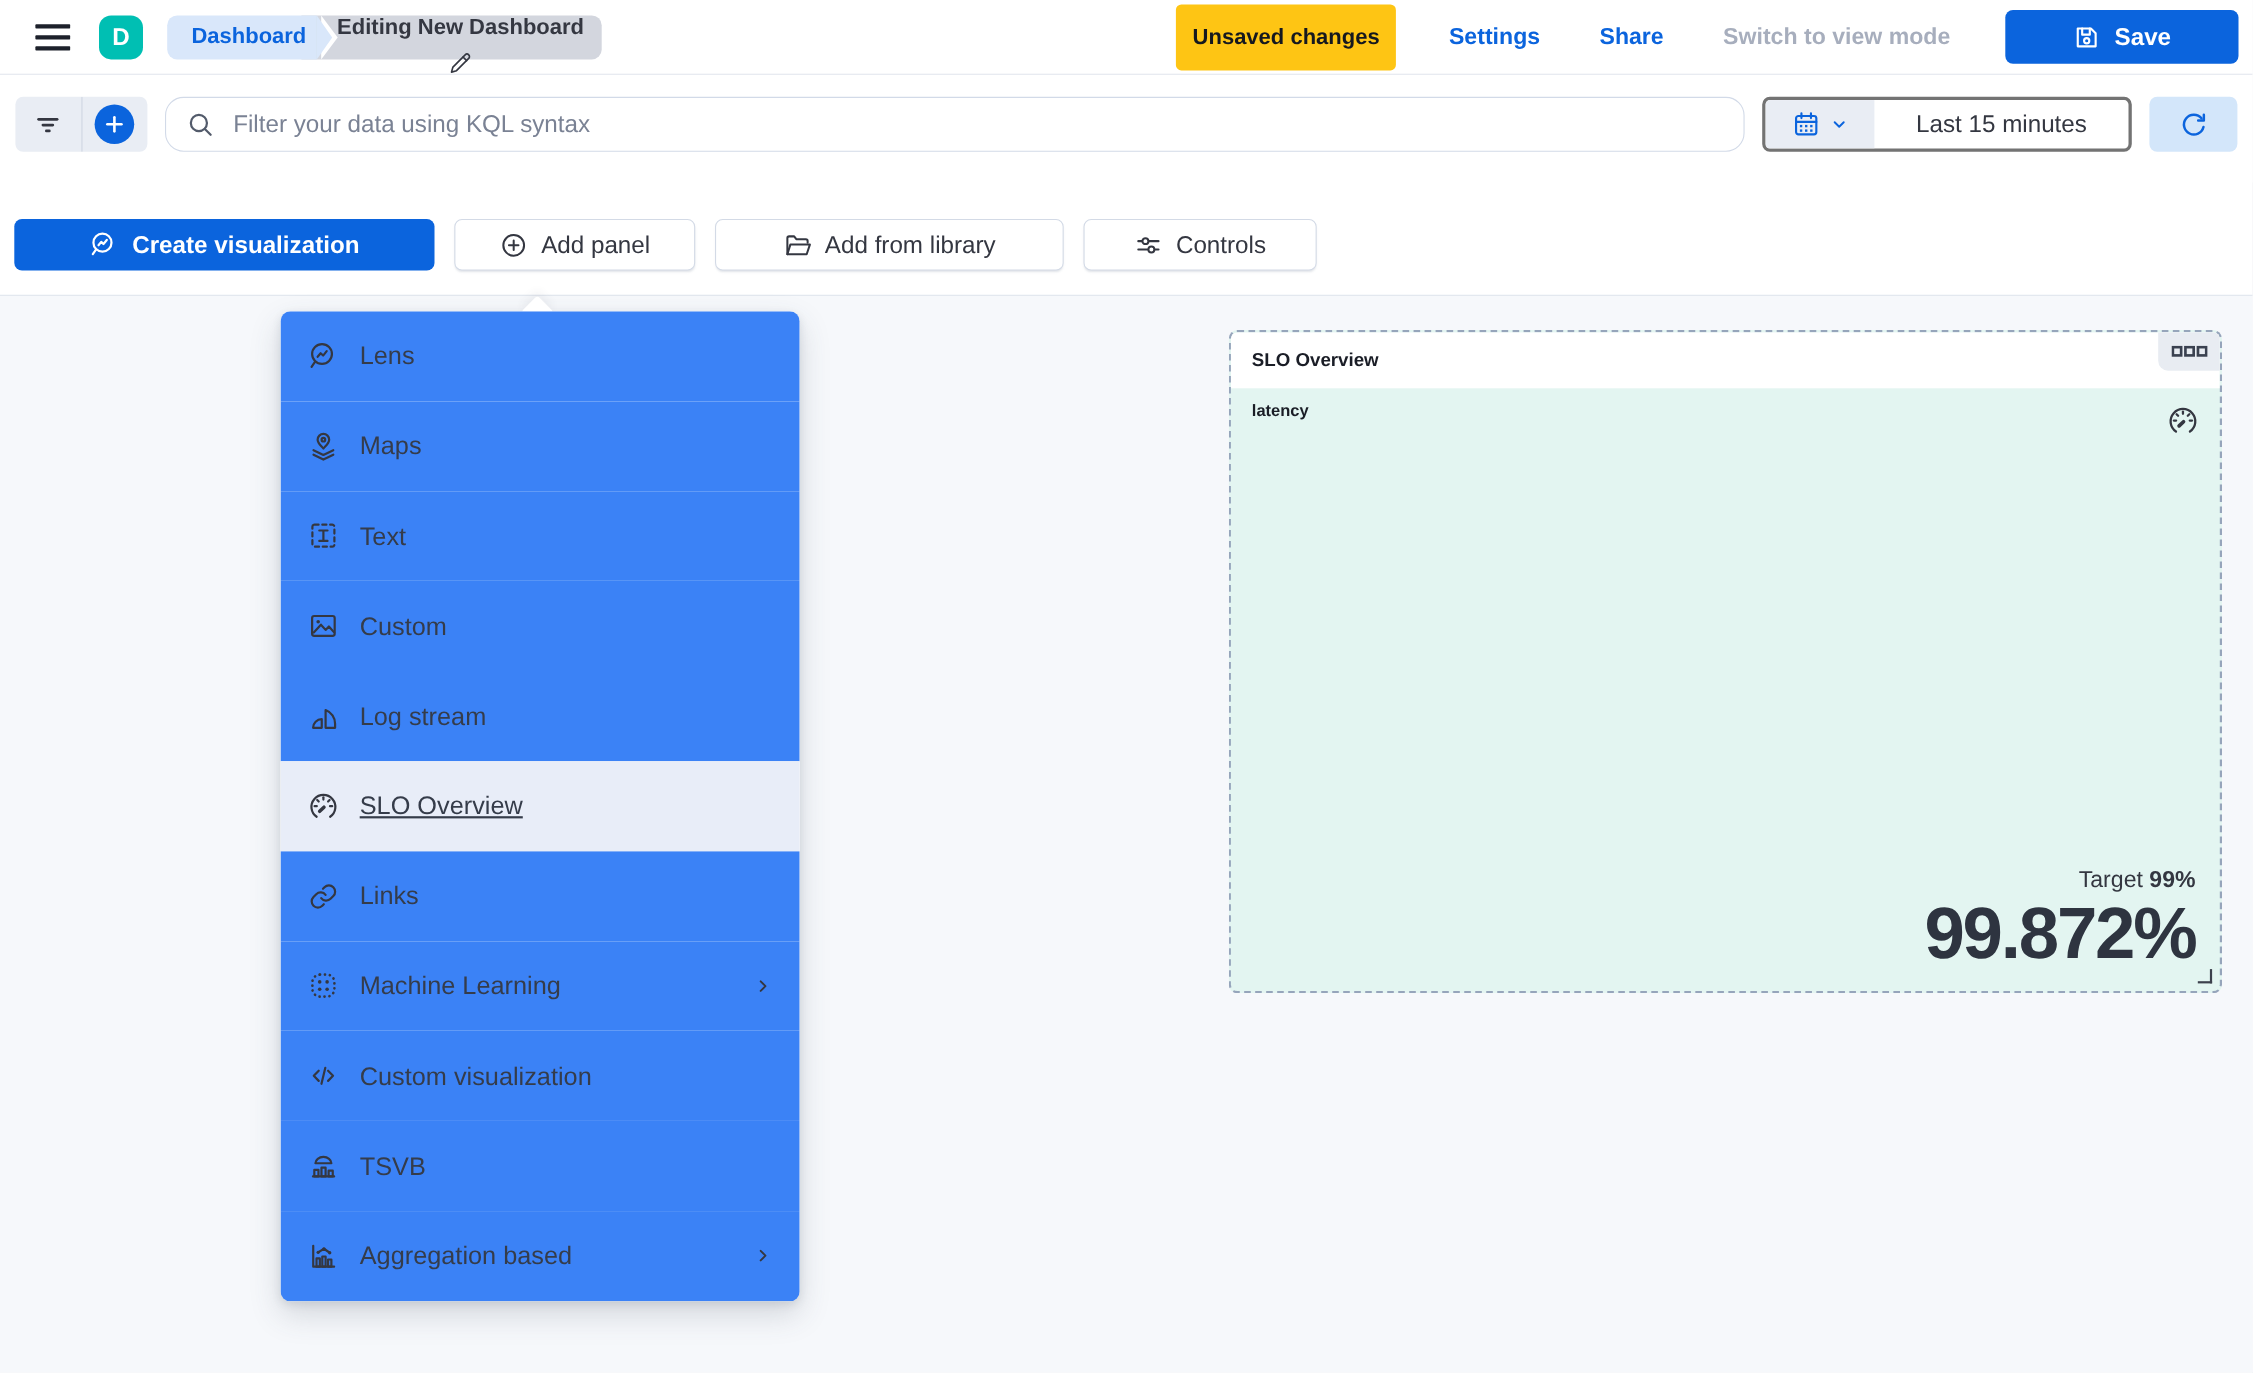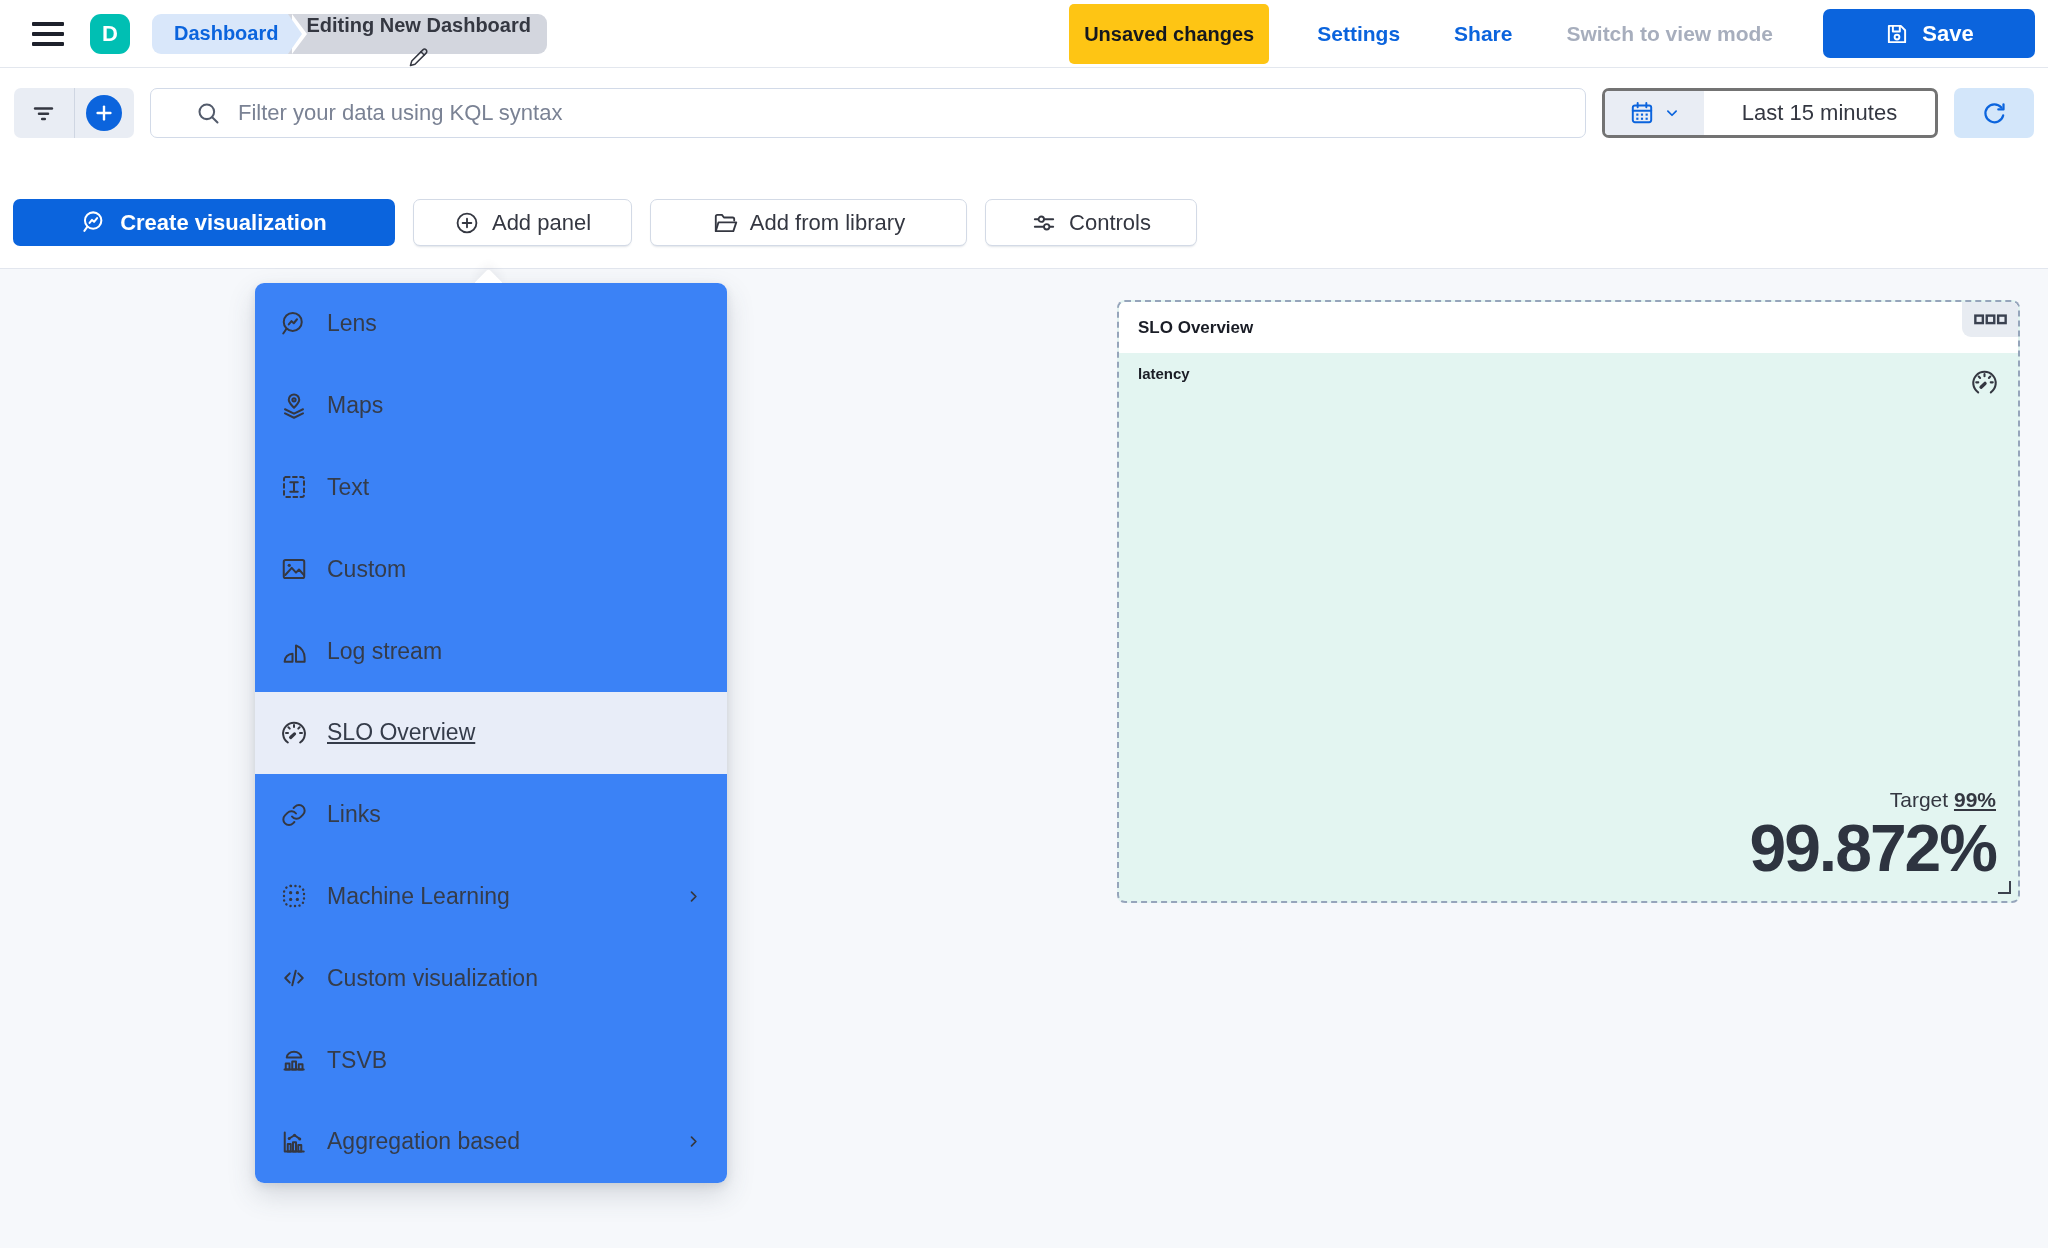--- a/index.html
+++ b/index.html
@@ -34,21 +34,21 @@
   
   .querybar{position:absolute;top:67px;left:0;right:0;height:99px;background:#fff;}
   .filter-group{position:absolute;left:14px;top:21px;width:120px;height:50px;background:#e9edf4;
         border-radius:7px;display:flex;overflow:hidden;}
   .filter-group button{flex:1;background:none;border:none;display:flex;align-items:center;
         justify-content:center;cursor:pointer;color:#343741;}
   .filter-group .seg1{border-right:1px solid #cfd6e2;}
   .plus-circle{width:36px;height:36px;border-radius:50%;background:#0b64dd;color:#fff;display:flex;
         align-items:center;justify-content:center;}
   .searchbox{position:absolute;left:150px;top:21px;width:1436px;height:50px;background:#fff;
-        border:1px solid #d2dae8;border-radius:7px;display:flex;align-items:center;box-sizing:border-box;padding-left:26px;}
+        border:1px solid #d2dae8;border-radius:17px;display:flex;align-items:center;box-sizing:border-box;}
   .searchbox .mag{margin:0 14px 0 18px;color:#535b6b;}
   .searchbox input{flex:1;border:none;outline:none;font-family:inherit;font-size:22px;color:#343741;
         background:transparent;}
   .searchbox input::placeholder{color:#7a8294;}
   .datepicker{position:absolute;left:1602px;top:21px;width:336px;height:50px;border:3px solid #737373;
         border-radius:7px;display:flex;box-sizing:border-box;overflow:hidden;background:#fff;}
   .date-cal{width:99px;background:#e9edf4;border:none;display:flex;align-items:center;justify-content:center;
         gap:8px;color:#0b64dd;cursor:pointer;}
   .date-value{flex:1;background:none;border:none;font-family:inherit;font-size:22px;color:#343741;
         cursor:pointer;}
@@ -90,21 +90,21 @@
         position:relative;}
   .slo-title{font-size:17px;font-weight:700;color:#1a1d26;}
   .slo-options{position:absolute;top:0;right:0;width:56px;height:35px;background:#e8ecf2;border:none;
         border-radius:0 5px 0 9px;display:flex;align-items:center;justify-content:center;cursor:pointer;
         color:#3a4150;}
   .slo-body{position:relative;height:548px;}
   .slo-metric-name{position:absolute;left:19px;top:12px;font-size:15px;font-weight:700;color:#1a1d26;}
   .slo-gauge{position:absolute;right:18px;top:14px;color:#343741;}
   .slo-figures{position:absolute;right:22px;bottom:18px;text-align:right;}
   .slo-target{font-size:21px;color:#343741;}
-  .slo-target b{font-weight:700;text-decoration:underline;}
+  .slo-target b{font-weight:700;}
   .slo-value{font-size:66px;font-weight:700;color:#2e3440;letter-spacing:-2px;line-height:1.05;
         margin-top:2px;}
   .resize-handle{position:absolute;right:7px;bottom:7px;width:11px;height:11px;
         border-right:2.5px solid #3c414d;border-bottom:2.5px solid #3c414d;cursor:se-resize;}
 </style>
 </head>
 <body>
 
 <div class="screen">
 

